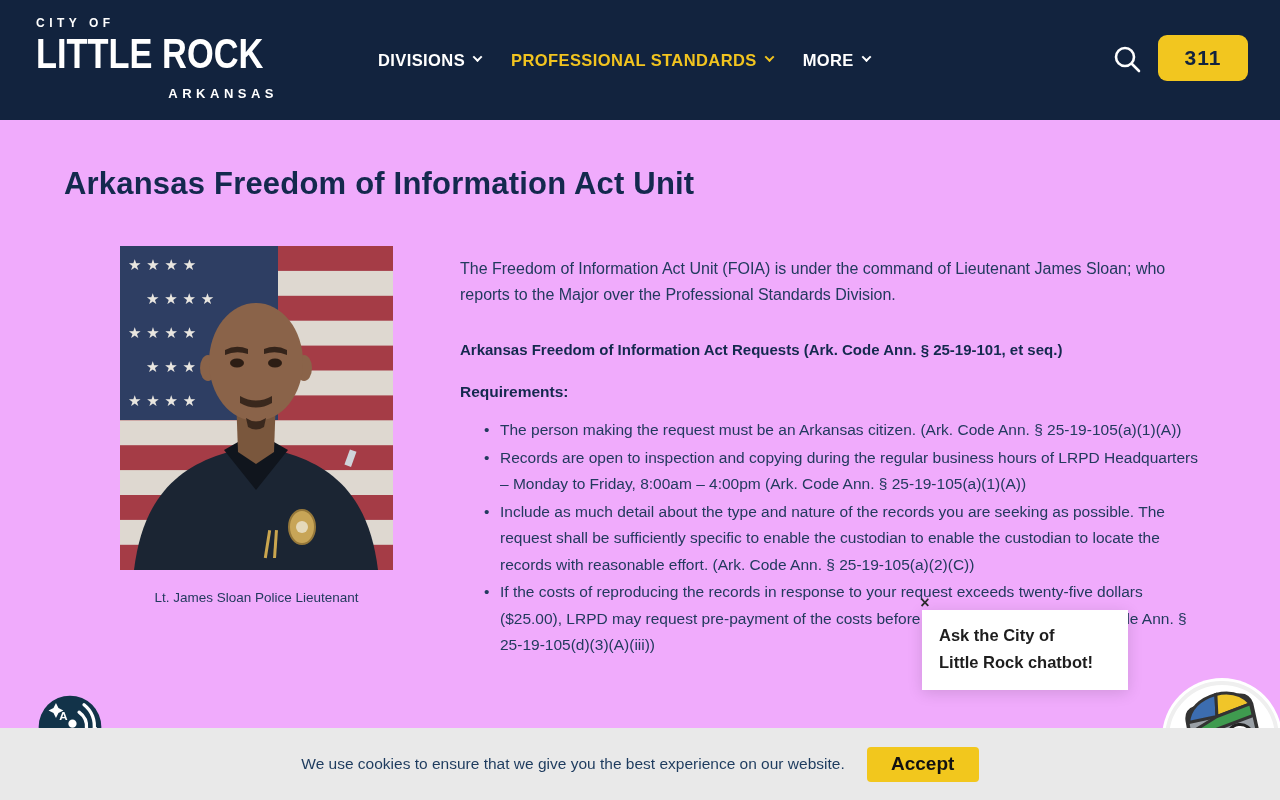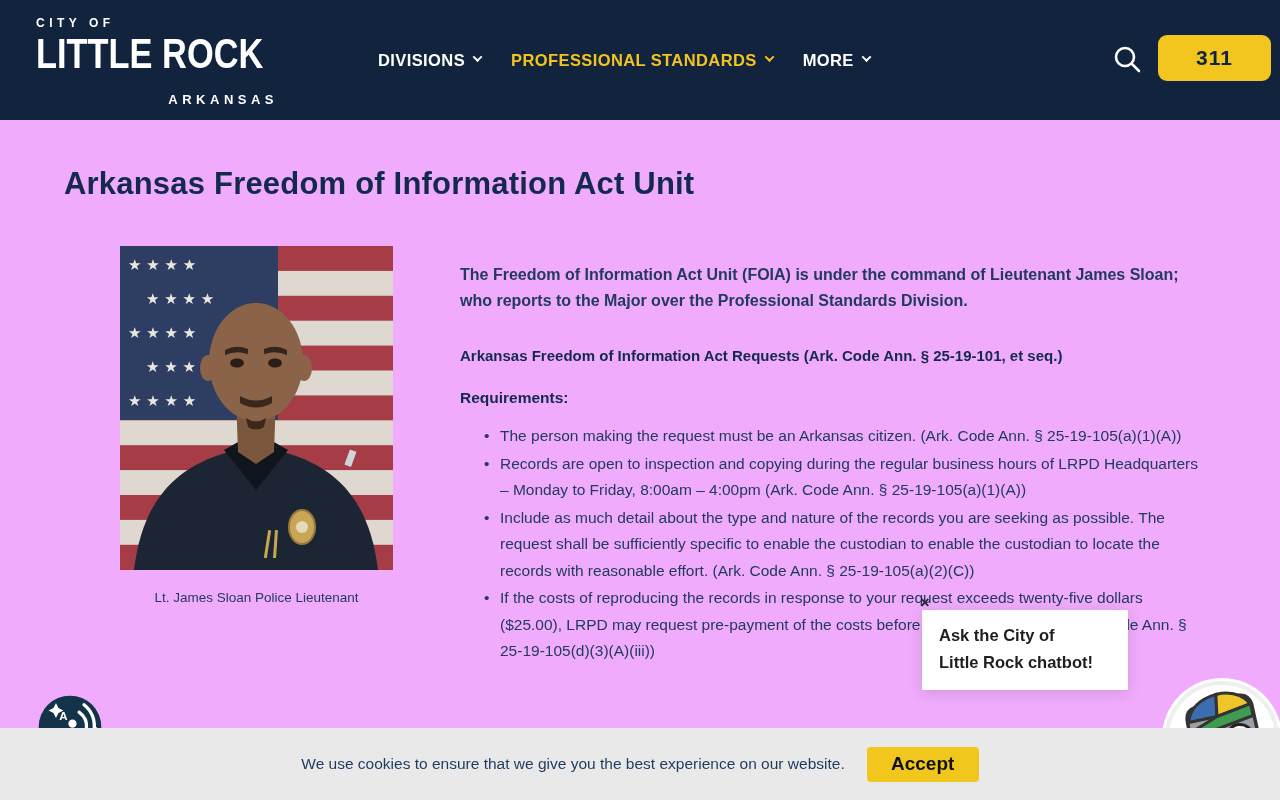--- a/index.html
+++ b/index.html
@@ -6,40 +6,40 @@
   html,body { width:1280px; height:800px; }
   body { font-family:"Liberation Sans", sans-serif; background:#ffffff; }
   .screen { position:relative; width:1280px; height:800px; overflow:hidden; background:#f0abfc; }
 
   
   .header { position:absolute; left:0; top:0; width:1280px; height:120px; background:#12233e; z-index:15; }
   .logo { position:absolute; left:36px; top:16px; width:244px; cursor:pointer; }
   .logo-top { font-size:12px; font-weight:bold; letter-spacing:4.5px; color:#ffffff; }
   .logo-main { font-size:43px; font-weight:bold; color:#ffffff; line-height:1.08; letter-spacing:0px;
                transform:scaleX(0.8); transform-origin:left center; white-space:nowrap; }
-  .logo-sub { font-size:13px; font-weight:bold; letter-spacing:4.5px; color:#ffffff; text-align:right; width:242px; margin-top:16px; }
+  .logo-sub { font-size:13px; font-weight:bold; letter-spacing:4.5px; color:#ffffff; text-align:right; width:242px; margin-top:10px; }
   .nav { position:absolute; left:378px; top:0; height:120px; display:flex; align-items:center; gap:30px; }
   .nav-item { display:flex; align-items:center; gap:9px; color:#ffffff; font-size:16.5px; font-weight:bold;
               letter-spacing:0.4px; cursor:pointer; white-space:nowrap; }
   .nav-item.active { color:#f2c41f; }
   .chev { display:inline-block; width:7px; height:7px; border-right:2px solid currentColor; border-bottom:2px solid currentColor;
           transform:rotate(45deg) translate(-1px,-1px); margin-top:-3px; }
   .search-btn { position:absolute; left:1112px; top:44px; width:32px; height:32px; cursor:pointer; }
-  .btn-311 { position:absolute; left:1158px; top:35px; width:113px; height:46px; background:#f2c61f; color:#12233e;
+  .btn-311 { position:absolute; left:1158px; top:35px; width:90px; height:46px; background:#f2c61f; color:#12233e;
              font-family:"Liberation Sans",sans-serif; font-size:21px; font-weight:bold; border:none; border-radius:9px;
              cursor:pointer; letter-spacing:1px; }
 
   
   .page-title { position:absolute; left:64px; top:166px; font-size:31px; font-weight:bold; color:#14294e; letter-spacing:0.2px; }
   .photo-fig { position:absolute; left:120px; top:246px; width:273px; }
   .photo { width:273px; height:324px; display:block; }
   .photo-caption { margin-top:20px; text-align:center; font-size:13.5px; color:#223a5e; }
 
   .content { position:absolute; left:460px; top:248px; width:740px; color:#223a5e; }
-  .content p.intro { font-size:16px; line-height:26px; margin:14px 0 27px 0;font-weight:bold; }
+  .content p.intro { font-size:16px; line-height:26px; margin:8px 0 27px 0; }
   .content h2 { font-size:15px; line-height:30px; font-weight:bold; color:#14294e; margin:12px 0 18px 0; }
   .content h3 { font-size:15.5px; font-weight:bold; color:#14294e; margin:0 0 16px 0; }
   .bullets { list-style:none; }
   .bullets li { display:flex; font-size:15.5px; line-height:26.5px; margin-bottom:1px; }
   .bullets .marker { width:16px; flex:0 0 16px; margin-left:24px; color:#223a5e; }
   .bullets .btext { flex:1; }
 
   
   .translate-widget { position:absolute; left:37px; top:694px; width:66px; height:66px; z-index:5; cursor:pointer; }
   .chat-avatar { position:absolute; left:1160px; top:676px; width:124px; height:124px; z-index:5; cursor:pointer; }

